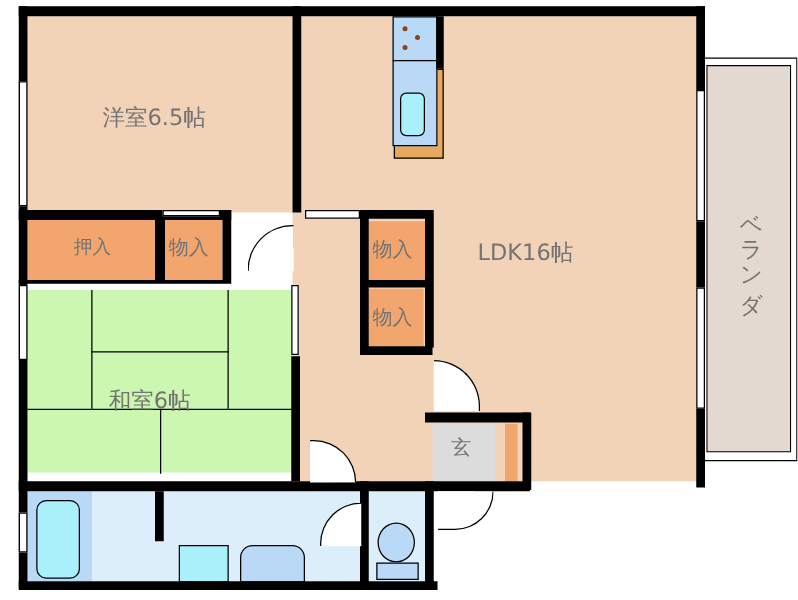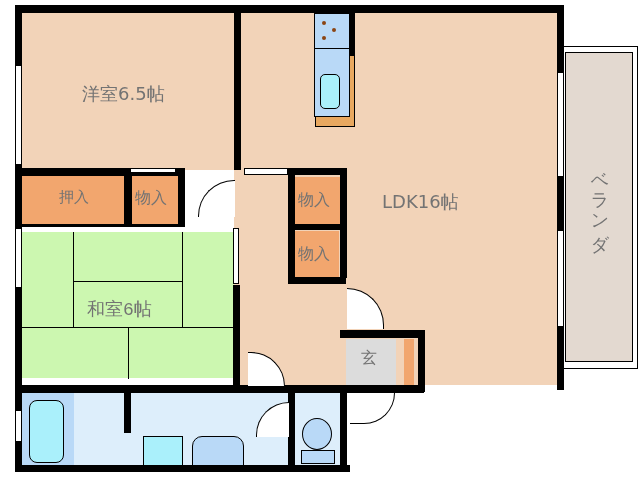--- a/index.html
+++ b/index.html
@@ -86,19 +86,19 @@
 <div class="win" style="left:130px;top:168px;width:46px;height:5px;"></div>
 
 <div class="door-arc" style="left:198px;top:180px;width:36px;height:36px;border-radius:36px 0 0 0;border-right:none;border-bottom:none;"></div>
 <div class="door-arc" style="left:248px;top:352px;width:36px;height:33px;border-radius:0 36px 0 0;border-left:none;border-bottom:none;"></div>
 <div class="door-arc" style="left:256px;top:402px;width:32px;height:34px;border-radius:36px 0 0 0;border-right:none;border-bottom:none;"></div>
 <div class="door-arc" style="left:347px;top:288px;width:36px;height:40px;border-radius:0 40px 0 0;border-left:none;border-bottom:none;"></div>
 <div class="door-arc" style="left:350px;top:393px;width:44px;height:30px;border-radius:0 0 44px 0;border-left:none;border-top:none;"></div>
 
 <div class="label" style="left:82px;top:82px;font-size:18px;">洋室6.5帖</div>
 <div class="label" style="left:382px;top:174px;font-size:18px;margin-top:16px;">LDK16帖</div>
-<div class="label" style="left:87px;top:297px;font-size:18px;font-family:Liberation Mono, monospace;">和室6帖</div>
+<div class="label" style="left:87px;top:308px;font-size:18px;">和室6帖</div>
 <div class="label" style="left:588px;top:160px;font-size:18px;writing-mode:vertical-rl;">ベランダ</div>
 <div class="label" style="left:361px;top:348px;font-size:16px;">玄</div>
 <div class="label" style="left:59px;top:188px;font-size:15px;">押入</div>
 <div class="label" style="left:135px;top:188px;font-size:16px;">物入</div>
 <div class="label" style="left:298px;top:190px;font-size:16px;">物入</div>
 <div class="label" style="left:298px;top:244px;font-size:16px;">物入</div>
 
 </body></html>

